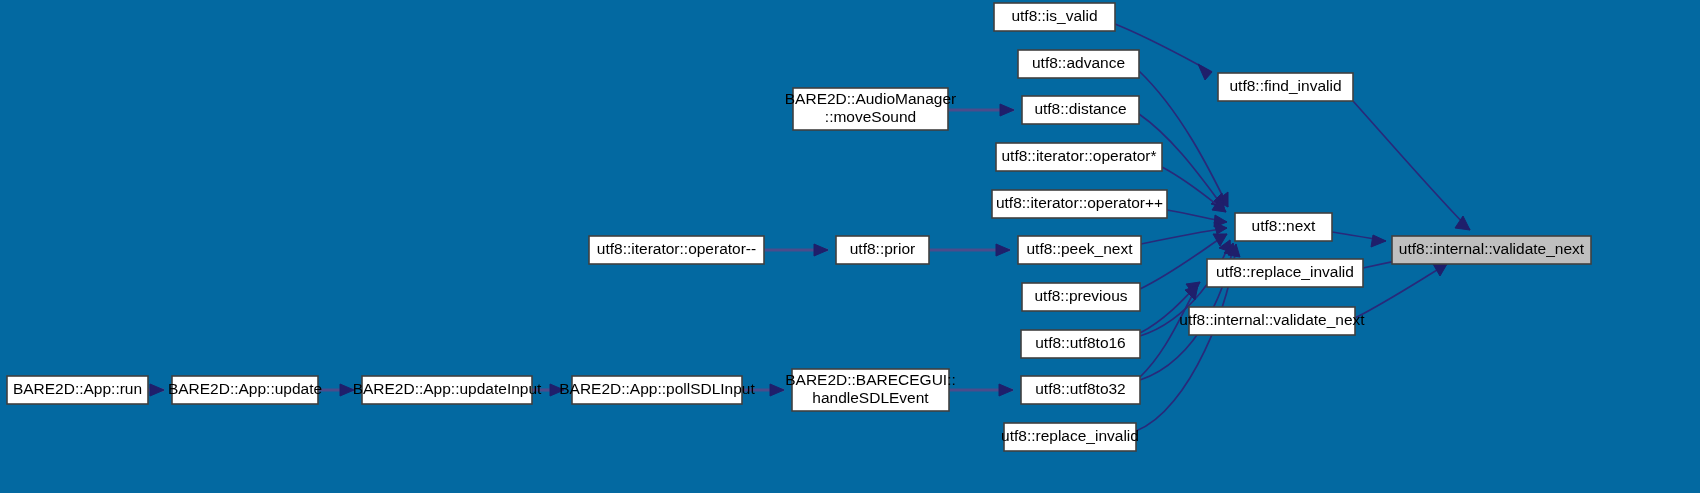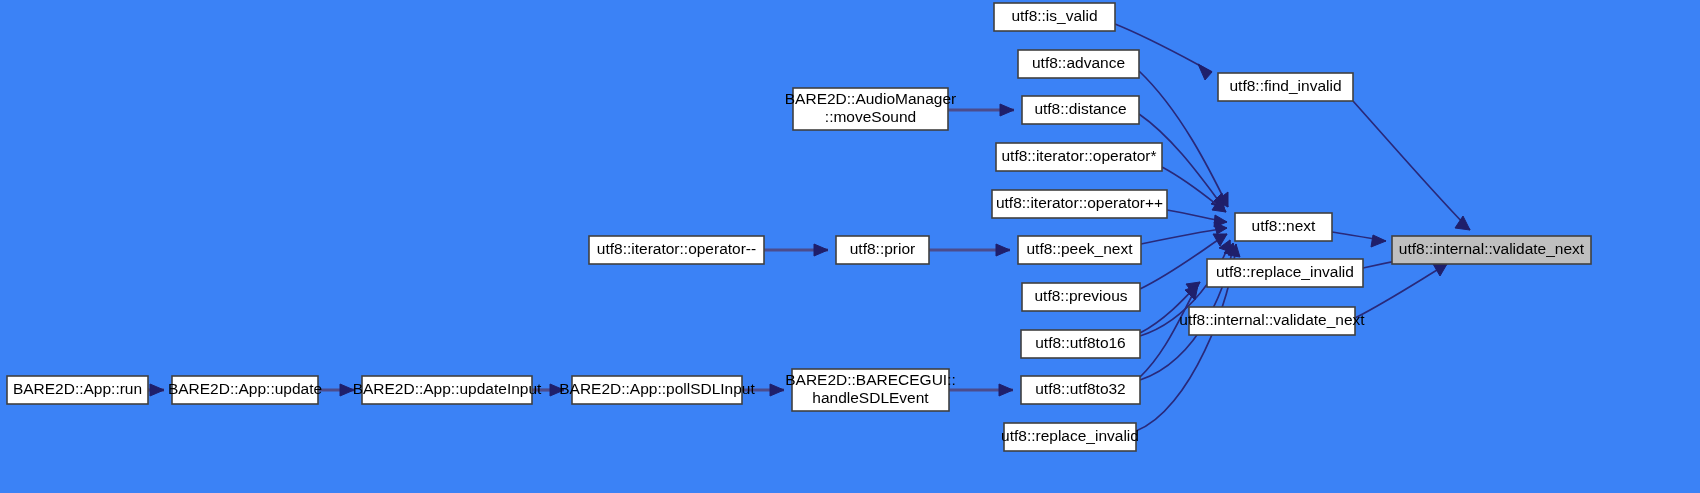--- a/index.html
+++ b/index.html
@@ -4,21 +4,21 @@
 <style>
   html, body {
     margin: 0;
     padding: 0;
     background: #ffffff;
   }
   #graph-root {
     position: relative;
     width: 1700px;
     height: 493px;
-    background: #3b82f6;
+    background: #0369a1;
     font-family: "Liberation Sans", sans-serif;
     overflow: hidden;
   }
   #graph-svg {
     position: absolute;
     left: 0;
     top: 0;
     width: 1700px;
     height: 493px;
   }

